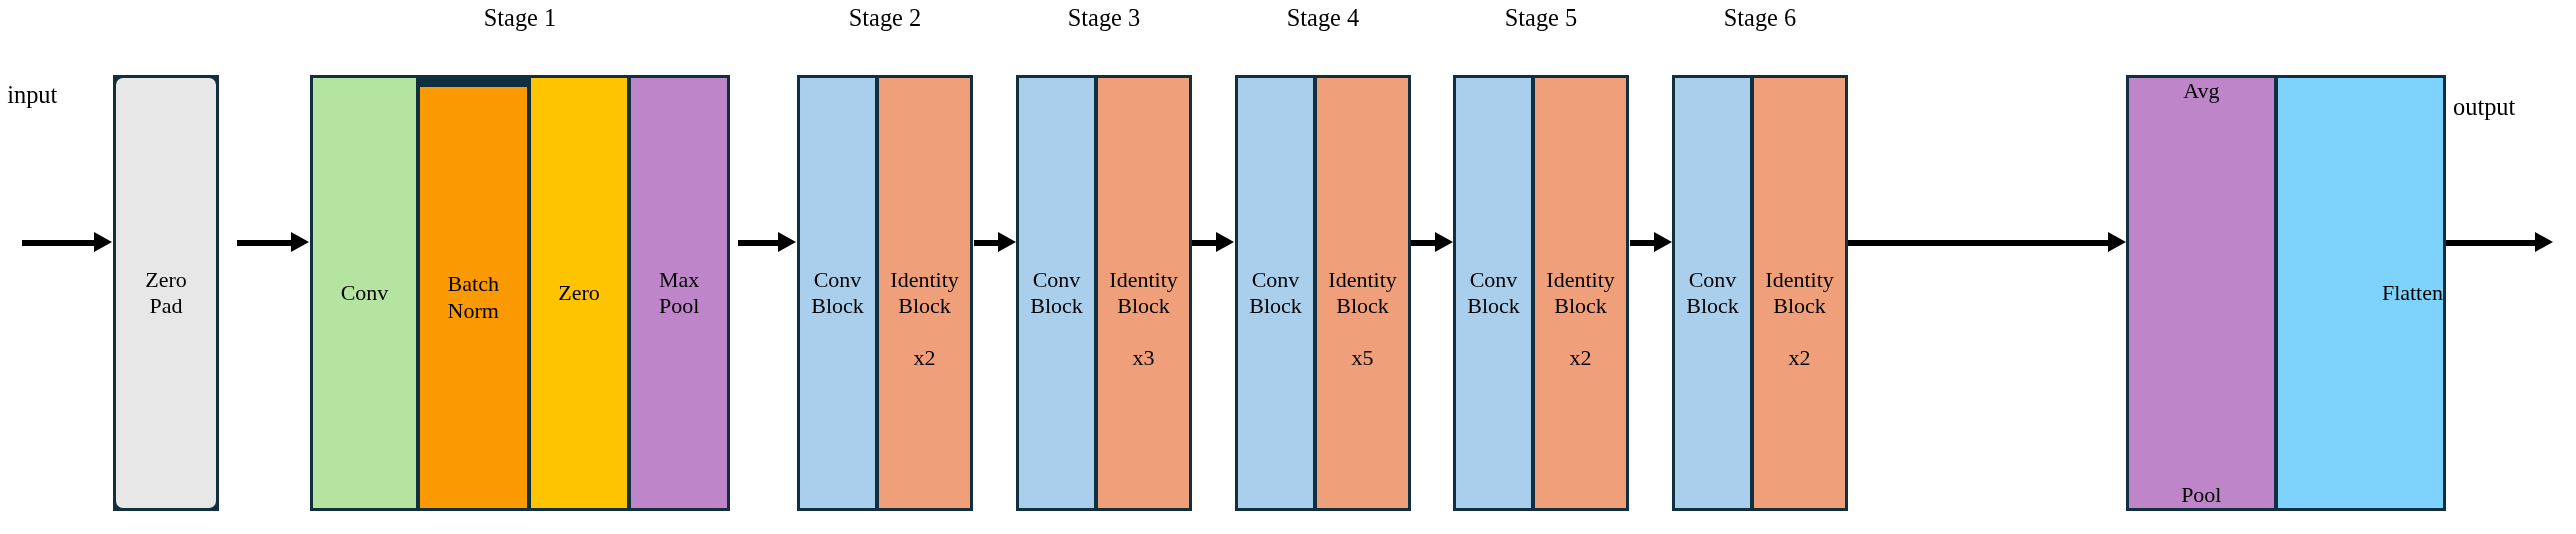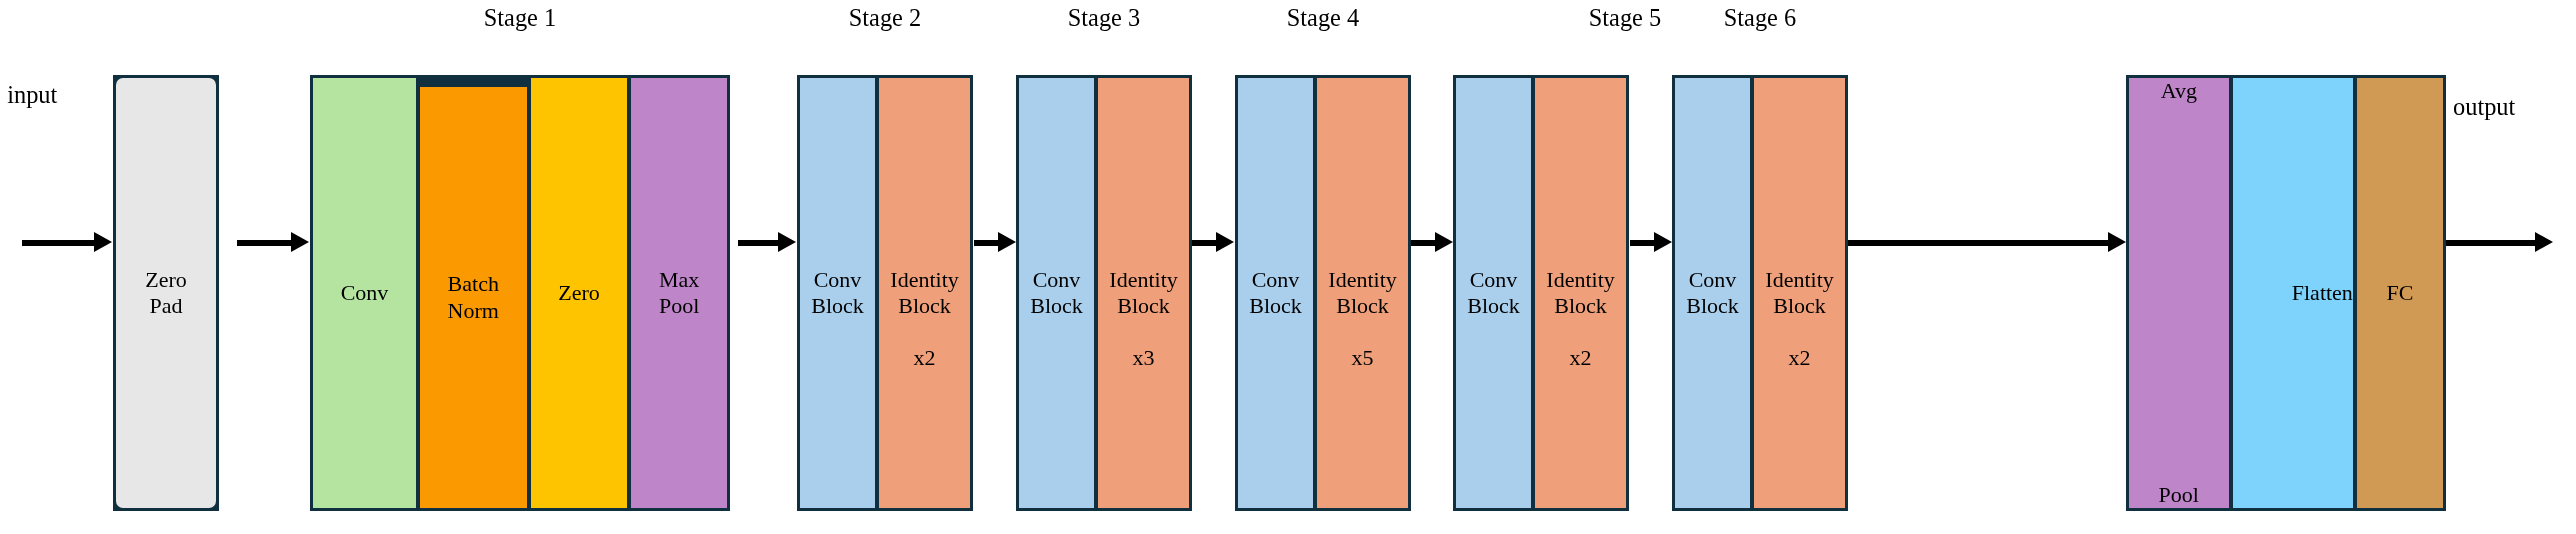--- a/index.html
+++ b/index.html
@@ -113,21 +113,21 @@
 </head>
 <body>
 
 <div id="canvas">
 
   <div id="stage-titles">
       <div class="stage-title" style="left: 310px; width: 420px;">Stage 1</div>
       <div class="stage-title" style="left: 797px; width: 176px;">Stage 2</div>
       <div class="stage-title" style="left: 1016px; width: 176px;">Stage 3</div>
       <div class="stage-title" style="left: 1235px; width: 176px;">Stage 4</div>
-      <div class="stage-title" style="left: 1537px; width: 176px;">Stage 5</div>
+      <div class="stage-title" style="left: 1453px; width: 176px;">Stage 5</div>
       <div class="stage-title" style="left: 1672px; width: 176px;">Stage 6</div>
     </div>
 
   <div id="arrows">
       <div class="arrow" style="left: 21.5px; width: 91px;">
         <div class="shaft" style="width: 74px;"></div>
         <div class="head" style="left: 72px;"></div>
       </div>
       <div class="arrow" style="left: 237px; width: 73px;">
         <div class="shaft" style="width: 56px;"></div>
@@ -242,23 +242,20 @@
         </div>
       </div>
       <div class="group" style="left: 2126px; width: 320px;">
         <div class="block" style="background: rgb(191, 133, 201); justify-content: space-between;">
           <span class="label">Avg</span>
           <span class="label2">Pool</span>
         </div>
         <div class="block" style="background: #7dd3fc; align-items: flex-end;">
           <span class="label">Flatten</span>
         </div>
-        <div class="block" style="background: rgb(208, 154, 84);">
-          <span class="label">FC</span>
-        </div>
       </div>
     </div>
 
   <div id="edge-labels">
       <div class="edge-label" style="left: 7.2px; top: 80px;">input</div>
       <div class="edge-label" style="left: 2453px; top: 92px;">output</div>
     </div>
 
 </div>
 

